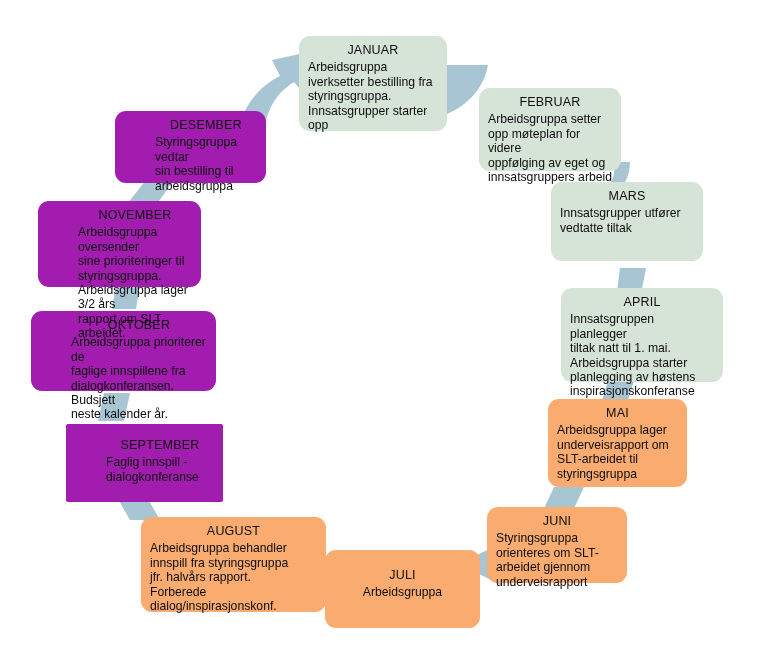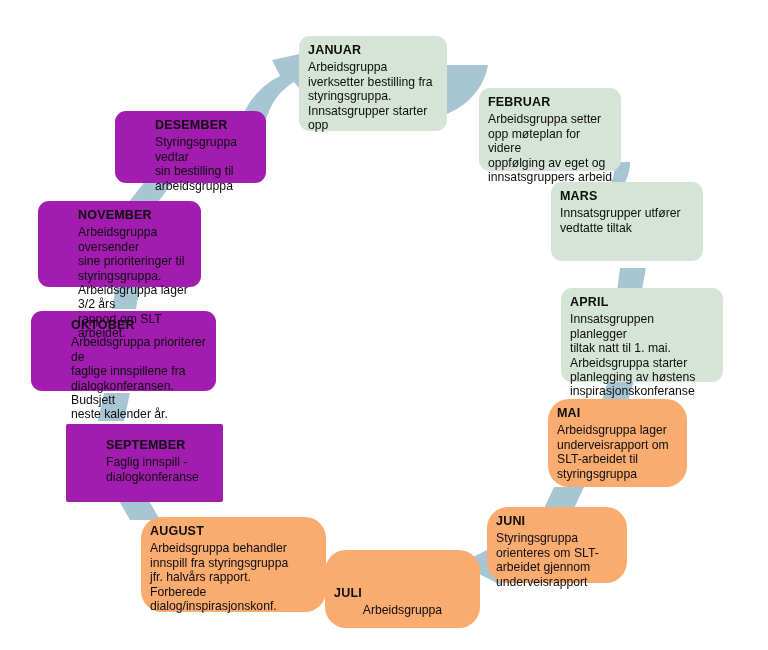--- a/index.html
+++ b/index.html
@@ -24,37 +24,38 @@
   .connector svg { display: block; overflow: visible; }
   .node {
     position: absolute;
     z-index: 3;
     box-sizing: border-box;
     padding: 7px 9px 8px 9px;
     color: #0d0d0d;
   }
   .node-title {
     font-size: 12.5px;
-    font-weight: bold;
+    font-weight: normal;
+    text-align: center;
     letter-spacing: 0.2px;
     line-height: 1.15;
     margin-bottom: 3px;
     white-space: nowrap;
   }
   .node-body {
     font-size: 12.2px;
     line-height: 1.18;
     text-align: left;
     white-space: pre-line;
   }
   .node.center .node-body { text-align: center; }
   .node.green  { background: #d6e3d7; border-radius: 11px; }
   .node.teal   { background: #a21caf; border-radius: 11px; padding-left: 40px; }
   .node.teal.sharp { border-radius: 2px; }
-  .node.orange { background: #f9ab70; border-radius: 21px; }
+  .node.orange { background: #f9ab70; border-radius: 11px; }
 </style>
 </head>
 <body>
 
 <div id="canvas">
 
   <div class="connector" style="left:232px; top:44px; width:110px; height:110px;">
     <svg width="110" height="110" viewBox="0 0 110 110">
       <path d="M2,104 C6,72 20,46 48,32 L40,16 L86,6 L72,50 L62,38 C42,50 32,70 29,104 Z" fill="#a8c5d4"></path>
     </svg>
@@ -167,21 +168,21 @@
   </div>
 
   <div class="node orange" style="left:487px; top:507px; width:140px; height:76px;">
     <div class="node-title">JUNI</div>
     <div class="node-body">Styringsgruppa
 orienteres om SLT-
 arbeidet gjennom
 underveisrapport</div>
   </div>
 
-  <div class="node orange center" style="left:325px; top:550px; width:155px; height:78px; padding-top:36px;">
+  <div class="node orange center" style="left:325px; top:550px; width:155px; height:78px; padding-top:18px;">
     <div class="node-title">JULI</div>
     <div class="node-body">Arbeidsgruppa</div>
   </div>
 
   <div class="node orange" style="left:141px; top:517px; width:185px; height:95px;">
     <div class="node-title">AUGUST</div>
     <div class="node-body">Arbeidsgruppa behandler
 innspill fra styringsgruppa
 jfr. halvårs rapport.
 Forberede

